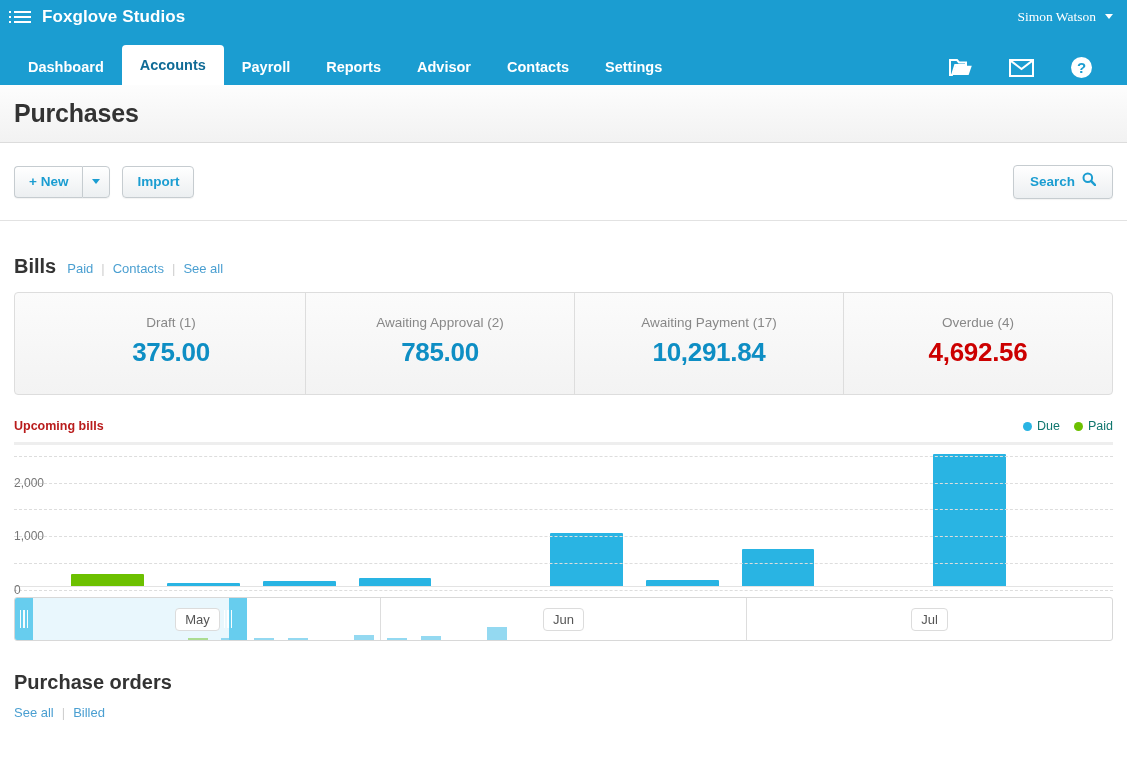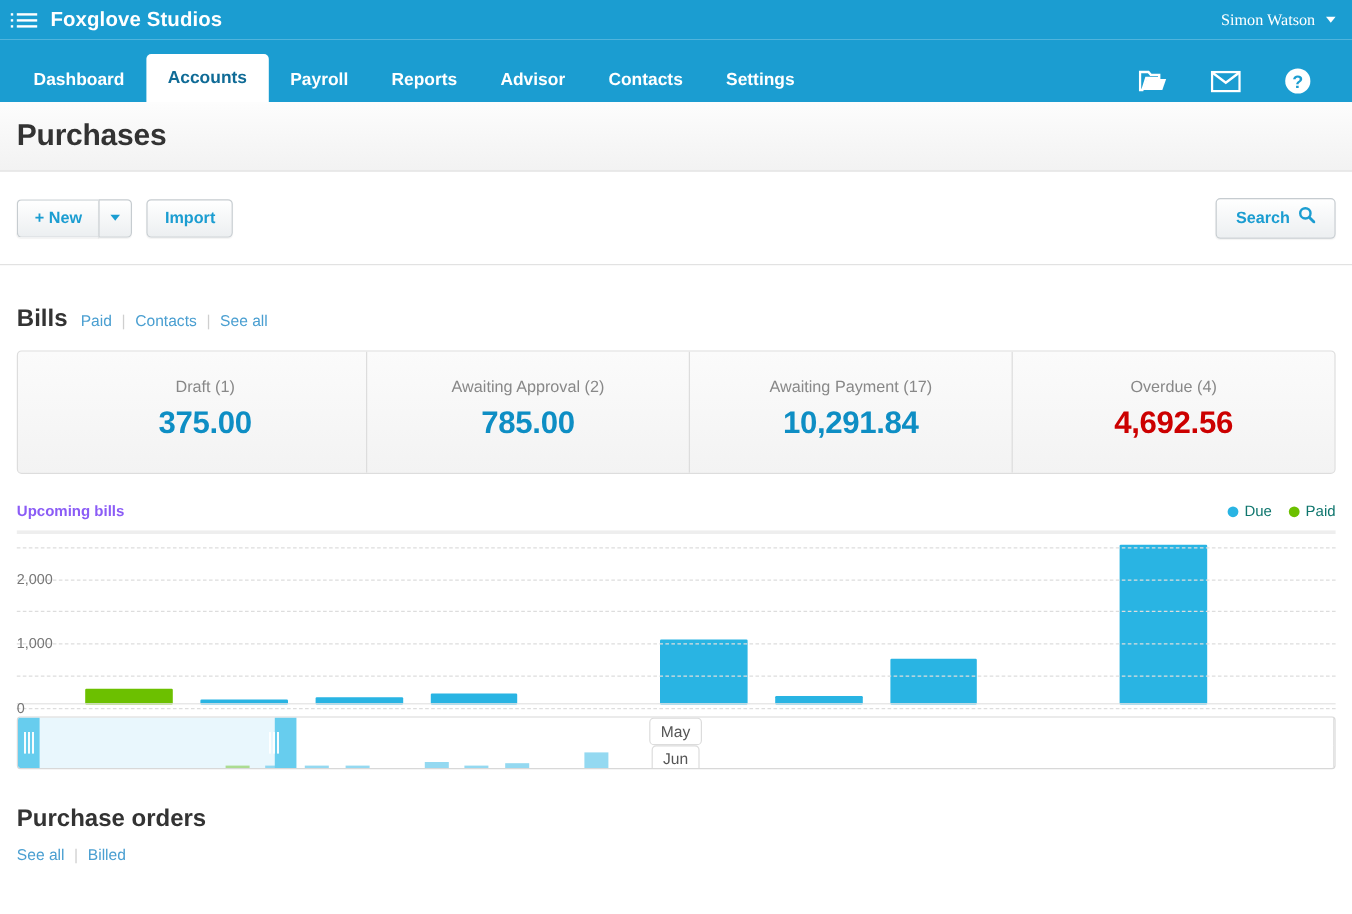--- a/index.html
+++ b/index.html
@@ -112,21 +112,21 @@
   }
   .card:last-child { border-right: none; }
   .card-label { font-size: 13.5px; color: #888888; margin-bottom: 7px; }
   .card-value { font-size: 26px; font-weight: bold; color: #0e8ec4; letter-spacing: -.3px; }
   .card-value.danger { color: #cc0000; }
 
   
   .chart-head {
     display: flex; align-items: center; padding: 0 14px; margin-top: 24px;
   }
-  .chart-title { font-size: 12.5px; font-weight: bold; color: #8b5cf6; }
+  .chart-title { font-size: 12.5px; font-weight: bold; color: #b91c1c; }
   .legend { margin-left: auto; display: flex; align-items: center; gap: 14px; }
   .legend-item { display: flex; align-items: center; gap: 5px; font-size: 12.5px; color: #0f766e; }
   .dot { width: 9px; height: 9px; border-radius: 50%; display: inline-block; }
 
   .chart-wrap { margin: 9px 14px 0 14px; position: relative; }
   .plot {
     position: relative; height: 145px;
     border-top: 3px solid #eeeeee;
   }
   .gridline {
@@ -144,21 +144,21 @@
   .bar-slot { flex: 1; display: flex; align-items: flex-end; justify-content: center; height: 100%; }
   .bar { width: 76%; border-radius: 1px; }
   .axis-line { position: absolute; left: 0; right: 0; bottom: 0; border-bottom: 1px solid #e3e3e3; }
   .xaxis { display: flex; margin-left: 46px; padding-top: 7px; }
   .xtick { flex: 1; text-align: center; font-size: 12.5px; color: #888888; }
 
   
   .scrubber {
     margin: 10px 14px 0 14px; height: 44px; position: relative;
     border: 1px solid #d8d8d8; border-radius: 3px; background: #ffffff;
-    display: flex; overflow: hidden; flex-direction: column;
+    display: flex; overflow: hidden;
   }
   .month-cell {
     flex: 1; position: relative; border-right: 1px solid #dddddd;
     display: flex; align-items: center; justify-content: center;
   }
   .month-cell:last-child { border-right: none; }
   .month-pill {
     position: relative; z-index: 4; background: #ffffff;
     border: 1px solid #dcdcdc; border-radius: 4px;
     font-size: 13px; color: #555555; padding: 3px 9px;

